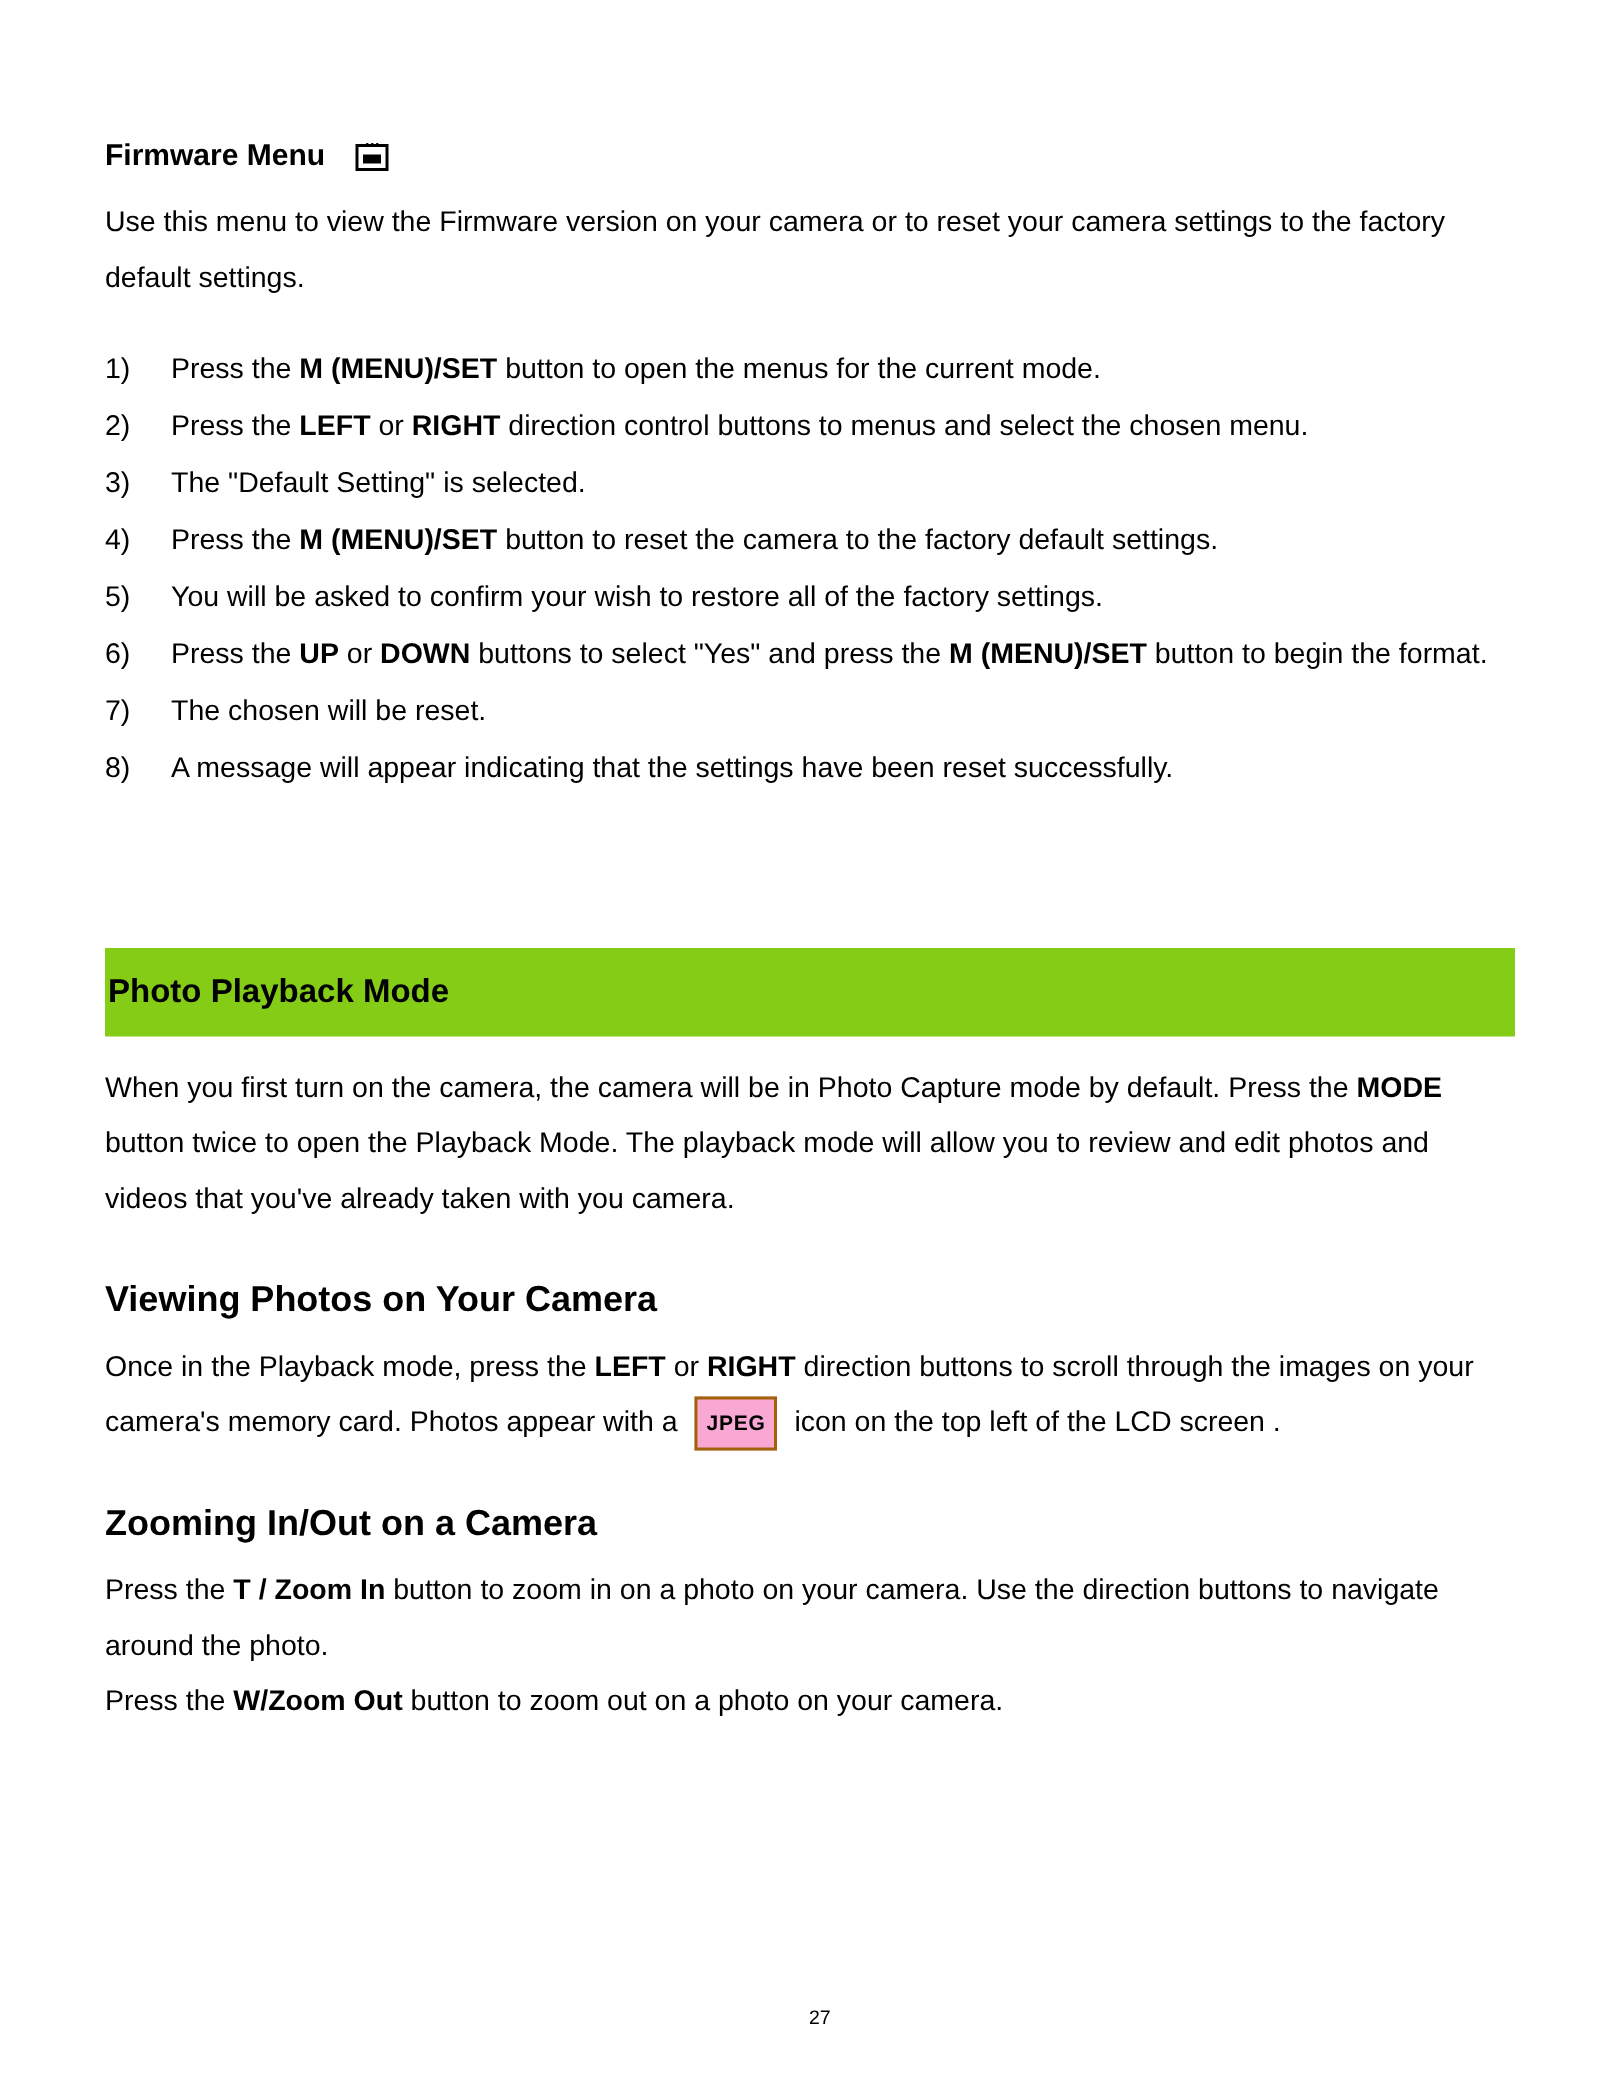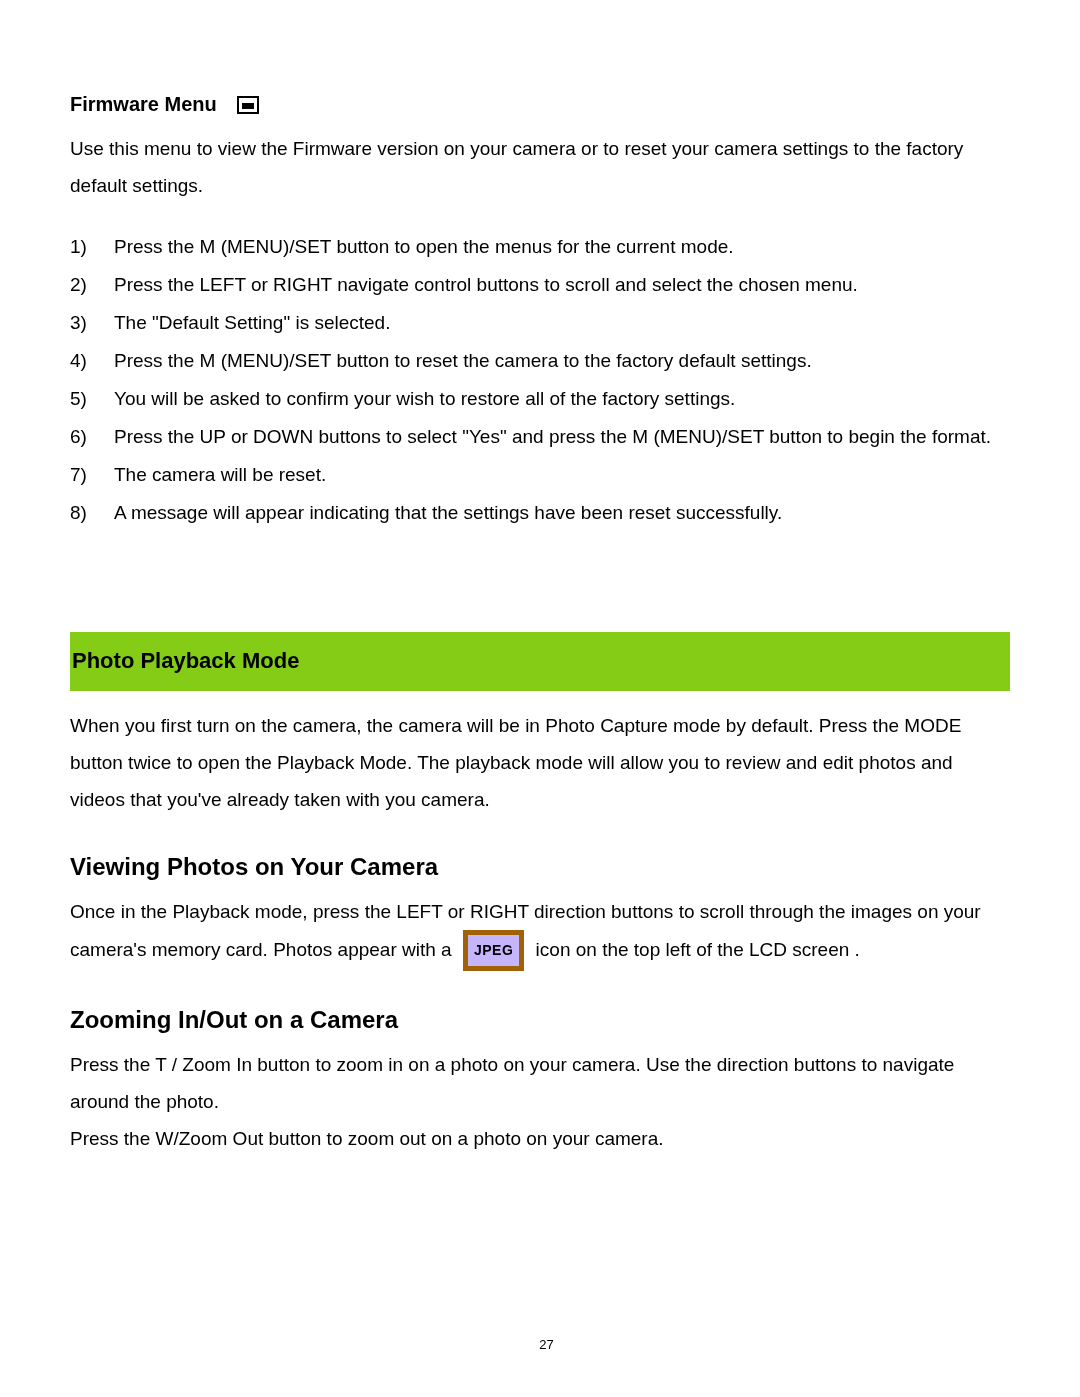--- a/index.html
+++ b/index.html
@@ -70,43 +70,43 @@
       line-height: 2.0;
     }
     .list-num {
       min-width: 44px;
       padding-left: 0;
     }
     .list-text {
       flex: 1;
     }
     .bold {
-      font-weight: normal;
+      font-weight: bold;
     }
     .section-header {
       background: #84cc16;
       font-weight: bold;
       font-size: 22px;
       padding: 8px 2px;
       margin-top: 100px;
       margin-bottom: 16px;
     }
     .para-block {
       margin-bottom: 26px;
     }
     .subheading {
       font-weight: bold;
       font-size: 24px;
       margin-bottom: 2px;
       margin-top: 18px;
     }
     .jpeg-icon {
       display: inline-block;
-      border: 5px solid #a16207;
-      background: #c4b5fd;
+      border: 2px solid #a16207;
+      background: #f9a8d4;
       font-family: Arial, sans-serif;
       font-weight: bold;
       font-size: 14px;
       padding: 2px 6px;
       margin: 0 6px;
       vertical-align: middle;
       letter-spacing: 0.5px;
     }
     .page-number {
       position: absolute;
@@ -133,21 +133,21 @@
 <ul class="numbered-list">
   <li>
     <span class="list-num">1)</span>
     <span class="list-text">
       <span>Press the </span><span class="bold">M (MENU)/SET</span><span> button to open the menus for the current mode.</span>
     </span>
   </li>
   <li>
     <span class="list-num">2)</span>
     <span class="list-text">
-      <span>Press the </span><span class="bold">LEFT</span><span> or </span><span class="bold">RIGHT</span><span> navigate control buttons to scroll and select the chosen menu.</span>
+      <span>Press the </span><span class="bold">LEFT</span><span> or </span><span class="bold">RIGHT</span><span> direction control buttons to menus and select the chosen menu.</span>
     </span>
   </li>
   <li>
     <span class="list-num">3)</span>
     <span class="list-text">The "Default Setting" is selected.</span>
   </li>
   <li>
     <span class="list-num">4)</span>
     <span class="list-text">
       <span>Press the </span><span class="bold">M (MENU)/SET</span><span> button to reset the camera to the factory default settings.</span>
@@ -158,21 +158,21 @@
     <span class="list-text">You will be asked to confirm your wish to restore all of the factory settings.</span>
   </li>
   <li>
     <span class="list-num">6)</span>
     <span class="list-text">
       <span>Press the </span><span class="bold">UP</span><span> or </span><span class="bold">DOWN</span><span> buttons to select "Yes" and press the </span><span class="bold">M (MENU)/SET</span><span> button to begin the format.</span>
     </span>
   </li>
   <li>
     <span class="list-num">7)</span>
-    <span class="list-text">The camera will be reset.</span>
+    <span class="list-text">The chosen will be reset.</span>
   </li>
   <li>
     <span class="list-num">8)</span>
     <span class="list-text">A message will appear indicating that the settings have been reset successfully.</span>
   </li>
 </ul>
 
 <div class="section-header">Photo Playback Mode</div>
 
 <p class="para-block para-line">

